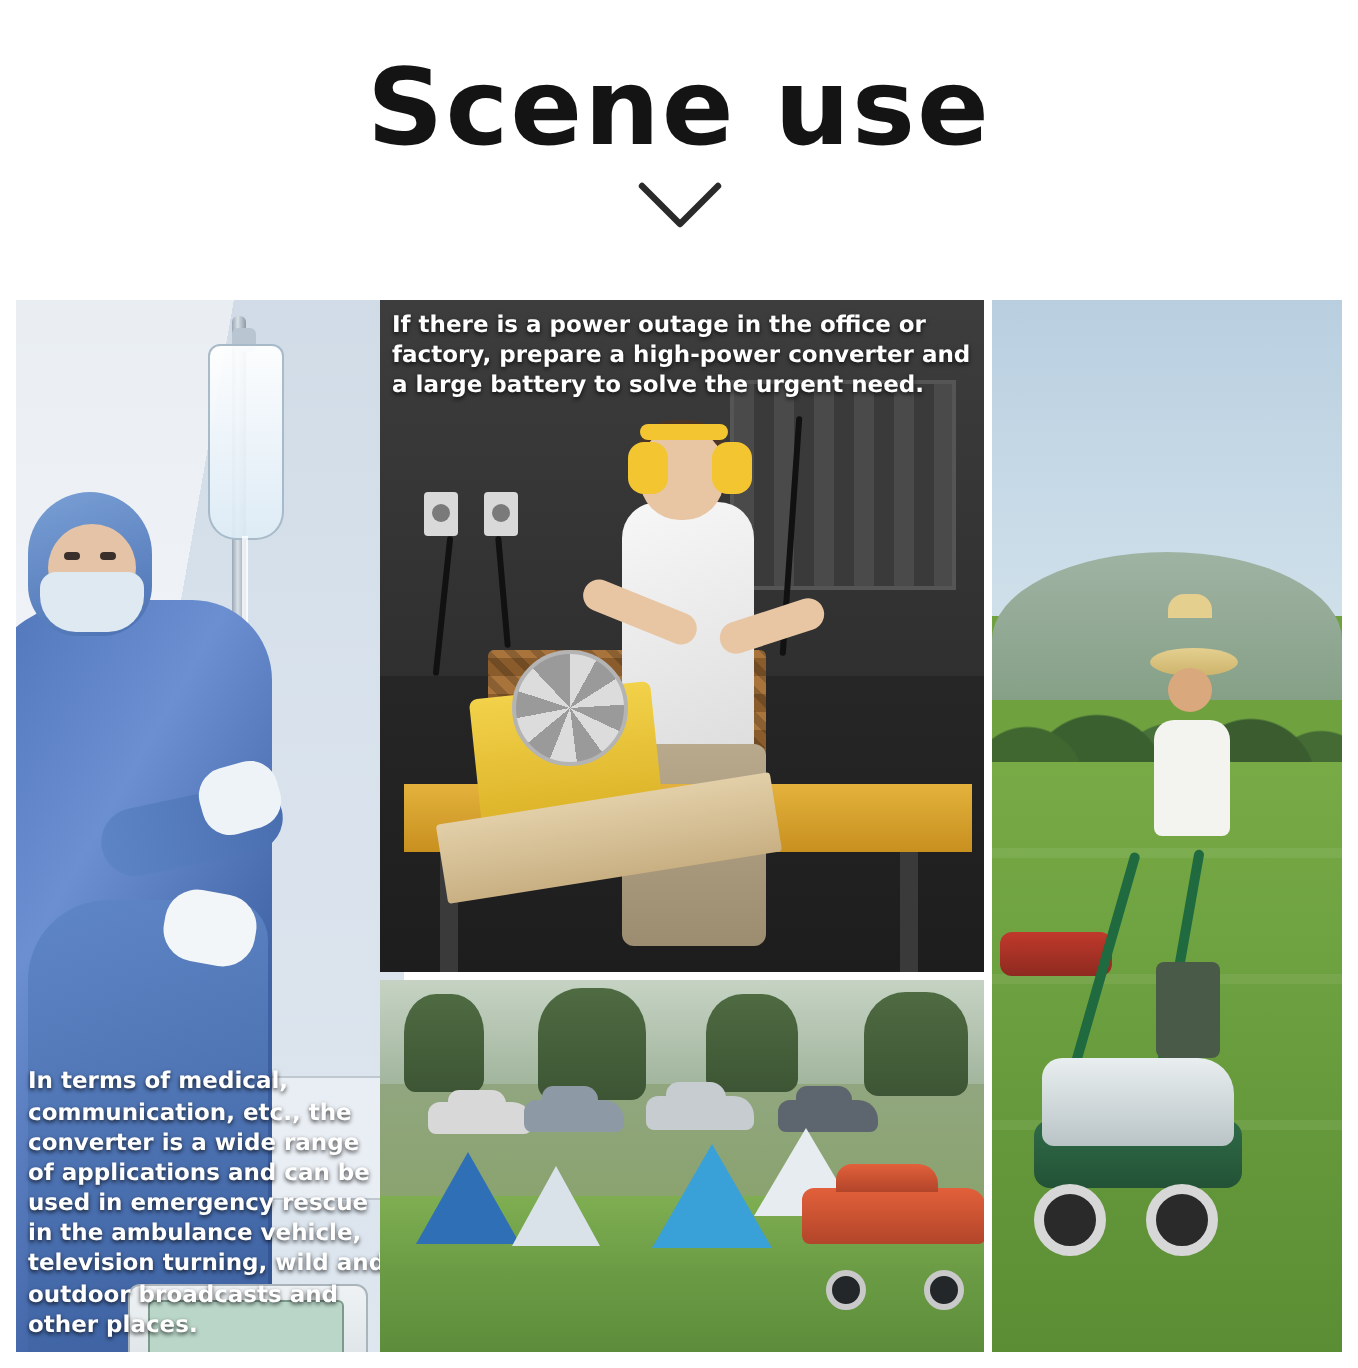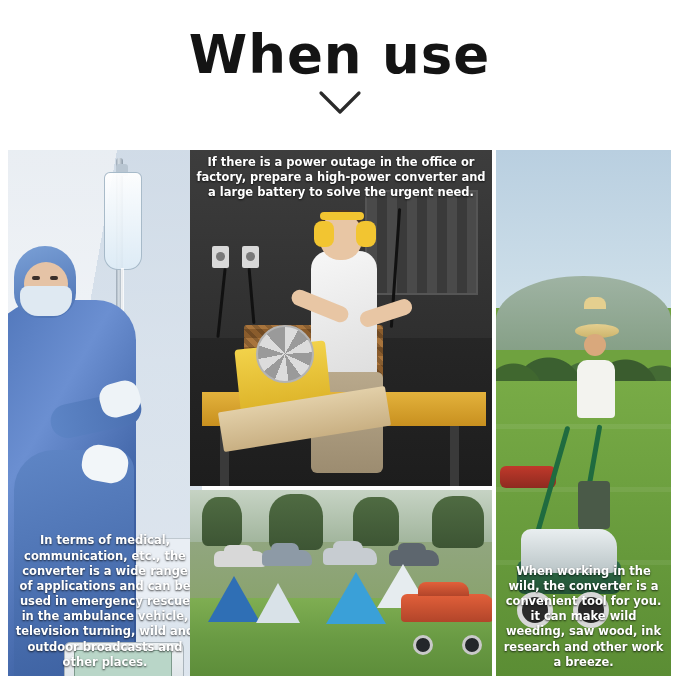--- a/index.html
+++ b/index.html
@@ -65,21 +65,20 @@
     left: 0;
     width: 100%;
     box-sizing: border-box;
     color: #ffffff;
     font-weight: bold;
     font-size: 11.5px;
     line-height: 1.32;
     padding: 5px 6px 6px 6px;
     font-family: "DejaVu Sans", sans-serif;
     text-shadow: 0 1px 2px rgba(0,0,0,.75);
-    text-align: center;
   }
   .cap-top { top: 0; }
   .cap-bottom { bottom: 0; }
 
   
   #panel-medical   { left: 0;   top: 0;   width: 194px; height: 526px; }
   #panel-workshop  { left: 182px; top: 0; width: 302px; height: 336px; }
   #panel-camping   { left: 182px; top: 340px; width: 302px; height: 186px; }
   #panel-mower     { left: 488px; top: 0; width: 175px; height: 526px; }
 
@@ -358,21 +357,21 @@
     position: absolute; left: 2%; top: 60%; width: 56px; height: 22px;
     background: linear-gradient(180deg,#c0392b,#8e2a20); border-radius: 6px;
   }
 </style>
 </head>
 <body>
 
 <div class="page">
 
   <div class="header">
-    <h1 class="title">When use</h1>
+    <h1 class="title">Scene use</h1>
     <div class="chevron">
       <svg width="44" height="26" viewBox="0 0 44 26" aria-hidden="true">
         <path d="M3 3 L22 22 L41 3" fill="none" stroke="#2a2a2a" stroke-width="3.2" stroke-linecap="round" stroke-linejoin="round"></path>
       </svg>
     </div>
   </div>
 
   <div class="collage">
 
     <div class="cell" id="panel-medical">
@@ -471,17 +470,16 @@
         <div class="mow-hat-top"></div>
         <div class="mow-hat"></div>
         <div class="mow-man-head"></div>
         <div class="mow-man-body"></div>
         <div class="mow-legs"></div>
         <div class="mow-deck"></div>
         <div class="mow-body"></div>
         <div class="mow-wheel" style="left:12%; top:84%;"></div>
         <div class="mow-wheel" style="left:44%; top:84%;"></div>
       </div>
-      <div class="caption cap-bottom">When working in the wild, the converter is a convenient tool for you. it can make wild weeding, saw wood, ink research and other work a breeze.</div>
     </div>
 
   </div>
 </div>
 
 </body></html>

